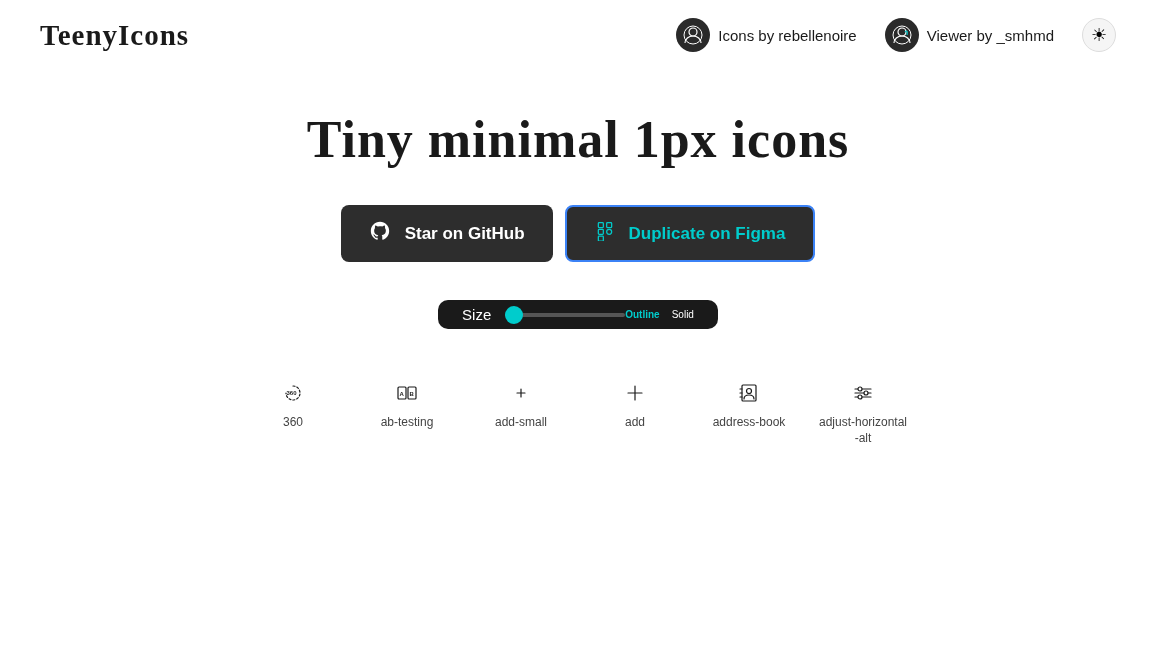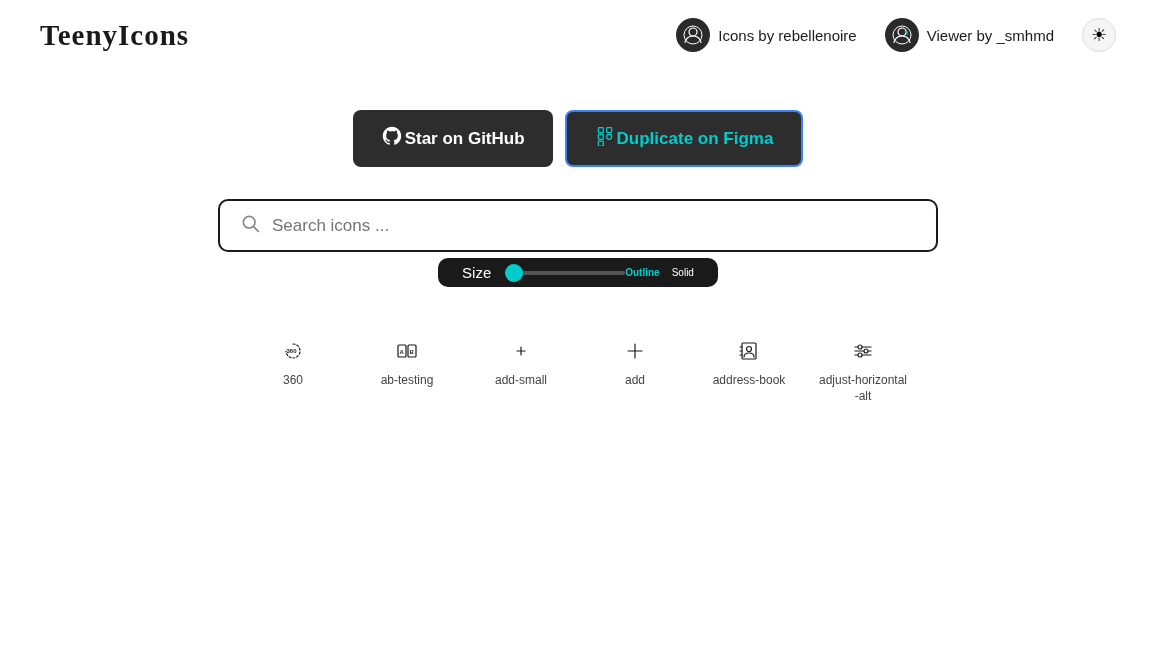--- a/index.html
+++ b/index.html
@@ -100,21 +100,21 @@
 
     .btn-row {
       display: flex;
       justify-content: center;
       gap: 12px;
     }
 
     .btn {
       display: flex;
       align-items: center;
-      gap: 2px;
+      gap: 14px;
       padding: 14px 28px;
       border-radius: 8px;
       font-size: 17px;
       font-weight: 600;
       cursor: pointer;
       border: none;
       text-decoration: none;
     }
 
     .btn-github {
@@ -304,20 +304,21 @@
       <span>Viewer by _smhmd</span>
     </a>
     <button class="theme-toggle">
       <span>☀</span>
     </button>
   </div>
 </header>
 
 <main>
   <section class="hero">
+    <h1 class="hero-title">Tiny minimal 1px icons</h1>
     <div class="btn-row">
       <a class="btn btn-github" href="#">
         <span class="btn-icon">
           <svg width="22" height="22" viewBox="0 0 24 24" fill="white" stroke="none">
             <path d="M12 2C6.477 2 2 6.477 2 12c0 4.418 2.865 8.166 6.839 9.489.5.092.682-.217.682-.482 0-.237-.009-.868-.013-1.703-2.782.604-3.369-1.342-3.369-1.342-.454-1.154-1.11-1.462-1.11-1.462-.908-.62.069-.608.069-.608 1.003.07 1.531 1.03 1.531 1.03.892 1.529 2.341 1.087 2.91.832.092-.647.35-1.088.636-1.338-2.22-.253-4.555-1.11-4.555-4.943 0-1.091.39-1.984 1.029-2.683-.103-.253-.446-1.27.098-2.647 0 0 .84-.269 2.75 1.025A9.578 9.578 0 0112 6.836c.85.004 1.705.115 2.504.337 1.909-1.294 2.747-1.025 2.747-1.025.546 1.377.203 2.394.1 2.647.64.699 1.028 1.592 1.028 2.683 0 3.842-2.339 4.687-4.566 4.935.359.309.678.919.678 1.852 0 1.336-.012 2.415-.012 2.743 0 .267.18.578.688.48C19.138 20.163 22 16.418 22 12c0-5.523-4.477-10-10-10z"></path>
           </svg>
         </span>
         <span>Star on GitHub</span>
       </a>
       <a class="btn btn-figma" href="#">
@@ -329,29 +330,20 @@
             <rect x="4" y="18" width="6" height="6" rx="1"></rect>
             <circle cx="17" cy="13" r="3"></circle>
           </svg>
         </span>
         <span>Duplicate on Figma</span>
       </a>
     </div>
   </section>
 
   <div class="search-wrapper">
-    <div class="search-box">
-      <span class="search-icon-wrap">
-        <svg width="20" height="20" viewBox="0 0 24 24" fill="none" stroke="#888" stroke-width="2" stroke-linecap="round">
-          <circle cx="11" cy="11" r="7"></circle>
-          <line x1="16.5" y1="16.5" x2="22" y2="22"></line>
-        </svg>
-      </span>
-      <input class="search-input" type="text" placeholder="Search icons ..." style="">
-    </div>
     <div class="controls-bar">
       <div class="size-control">
         <span class="size-label">Size</span>
         <div class="slider-track">
           <div class="slider-thumb"></div>
         </div>
       </div>
       <div class="view-toggle">
         <span class="view-outline">Outline</span>
         <span class="view-solid">Solid</span>

